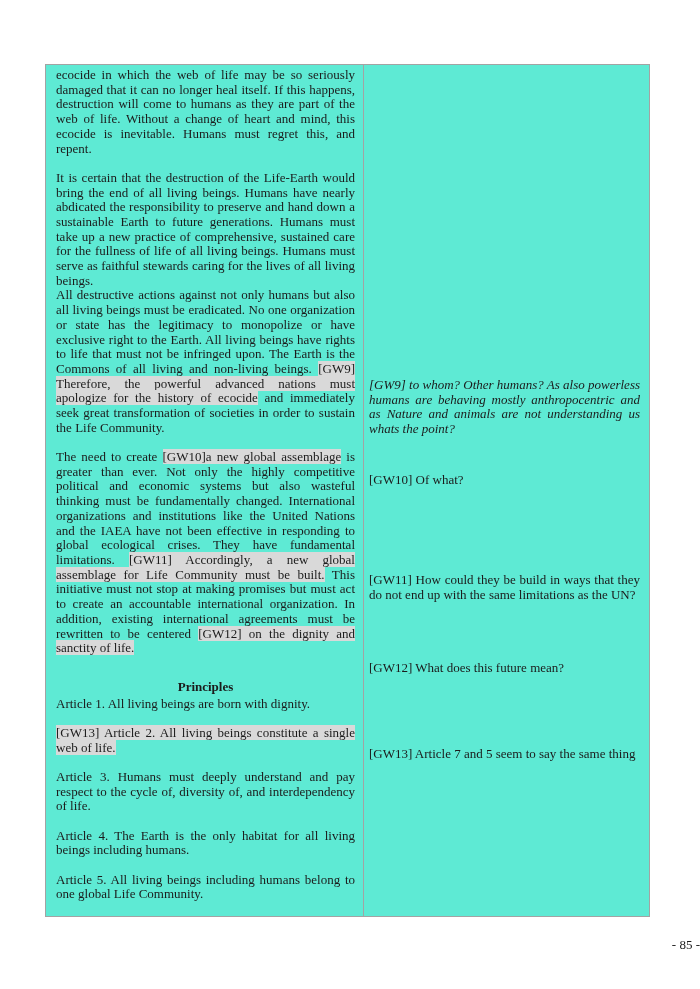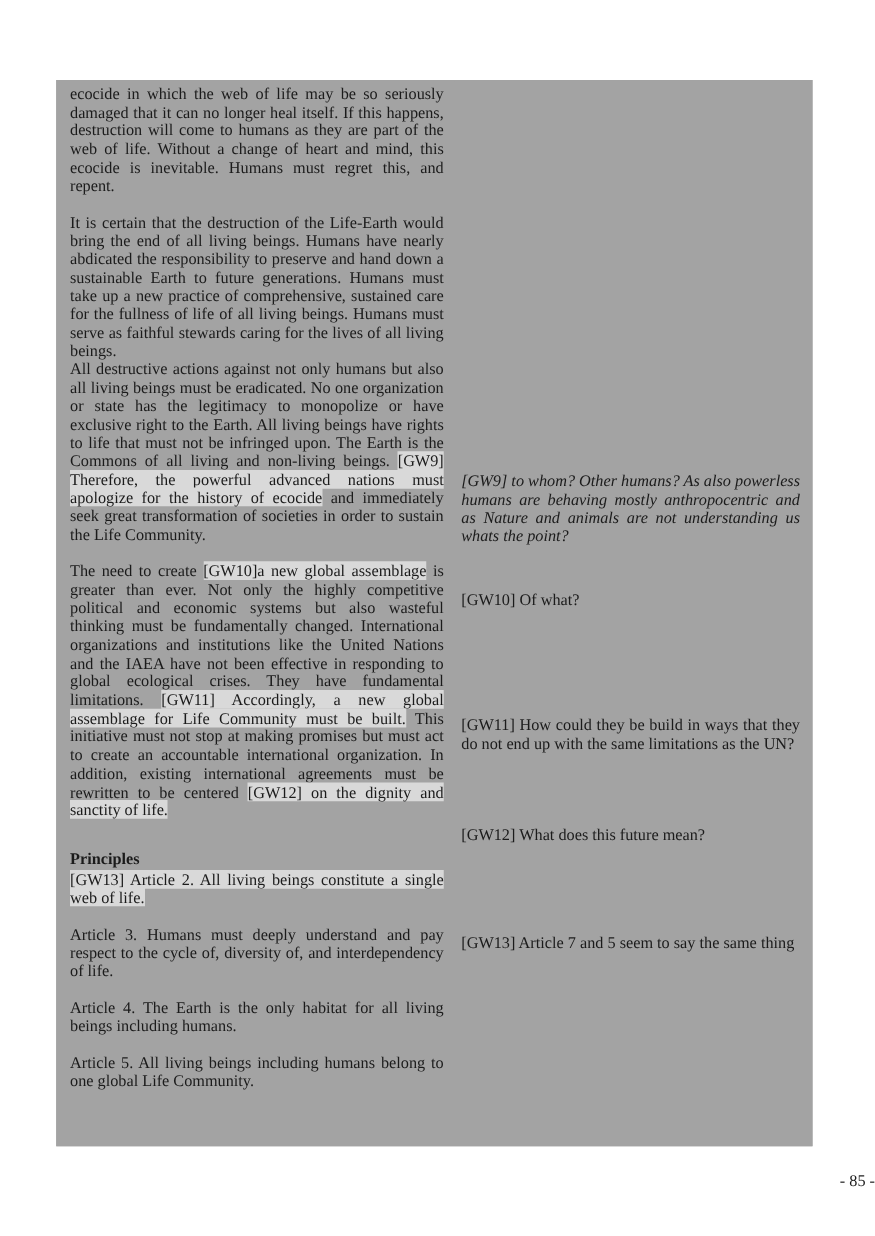--- a/index.html
+++ b/index.html
@@ -17,21 +17,21 @@
   }
   .doc-table {
     position: absolute;
     left: 45px;
     top: 64px;
     width: 605px;
     height: 853px;
     border: 1px solid #a3a3a3;
     box-sizing: border-box;
     display: flex;
-    background: #a3a3a3;
+    background: #5eead4;
   }
   .cell-left {
     width: 318px;
     box-sizing: border-box;
     border-right: 1px solid #a3a3a3;
     padding: 3px 8px 0 10px;
   }
   .cell-right {
     flex: 1;
     position: relative;
@@ -39,21 +39,21 @@
   p {
     margin: 0;
     font-size: 13px;
     line-height: 14.7px;
     text-align: justify;
   }
   .gap        { margin-bottom: 14.6px; }
   .gap-small  { margin-bottom: 24px; }
   .hl         { background: #d9d9d9; }
   .heading {
-    text-align: left;
+    text-align: center;
     font-weight: bold;
     margin-bottom: 2px;
   }
   .comment {
     position: absolute;
     left: 5px;
     right: 9px;
     font-size: 13px;
     line-height: 14.7px;
     text-align: justify;
@@ -83,20 +83,21 @@
     <p class="gap">ecocide in which the web of life may be so seriously damaged that it can no longer heal itself. If this happens, destruction will come to humans as they are part of the web of life. Without a change of heart and mind, this ecocide is inevitable. Humans must regret this, and repent.</p>
 
     <p>It is certain that the destruction of the Life-Earth would bring the end of all living beings. Humans have nearly  abdicated the responsibility to preserve and hand down a sustainable Earth to future generations. Humans must take up a new practice of comprehensive, sustained care for the fullness of life of all living beings. Humans must serve as faithful stewards caring for the lives of all living beings.</p>
 
     <p class="gap"><span>All destructive actions against not only humans but also all living beings must be eradicated. No one organization or state has the legitimacy to monopolize or have exclusive right to the Earth. All living beings have rights to life that must not be infringed upon. The Earth is the Commons of all living and non-living beings. </span><span class="hl">[GW9] Therefore, the powerful advanced nations must apologize for the history of ecocide</span><span> and immediately seek great transformation of societies in order to sustain the Life Community.</span></p>
 
     <p class="gap-small"><span>The need to create </span><span class="hl">[GW10]a new global assemblage</span><span> is greater than ever. Not only the highly competitive political and economic systems but also wasteful thinking must be fundamentally changed. International organizations and institutions like the United Nations and the IAEA have not been effective in responding to global ecological crises. They have fundamental limitations. </span><span class="hl">[GW11] Accordingly, a new global assemblage for Life Community must be built.</span><span> This initiative must not stop at making promises but  must act to create an accountable international organization. In addition, existing international agreements must be rewritten to be centered </span><span class="hl">[GW12] on the dignity and sanctity of life.</span></p>
 
     <p class="heading">Principles</p>
 
+    <p class="gap">Article 1. All living beings are born with dignity.</p>
 
     <p class="gap"><span class="hl">[GW13] Article 2. All living beings constitute a single web of life.</span></p>
 
     <p class="gap">Article 3. Humans must deeply understand and pay respect to the cycle of, diversity of, and interdependency of life.</p>
 
     <p class="gap">Article 4. The Earth is the only habitat for all living beings including humans.</p>
 
     <p>Article 5. All living beings including humans belong to one global Life Community.</p>
 
   </div>

